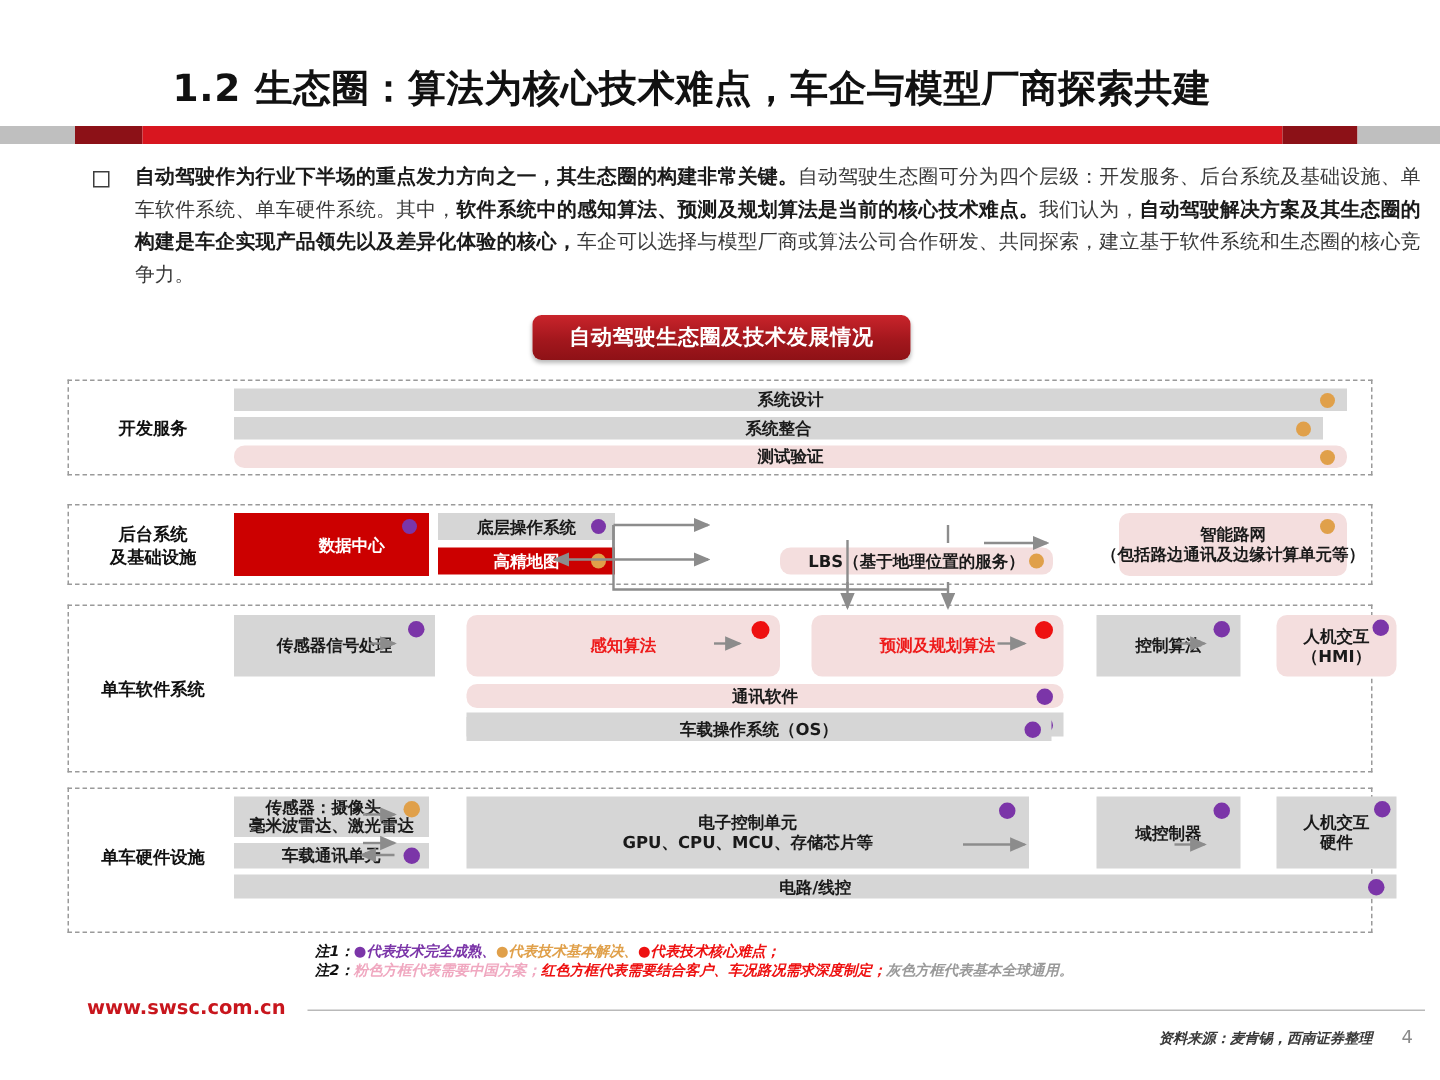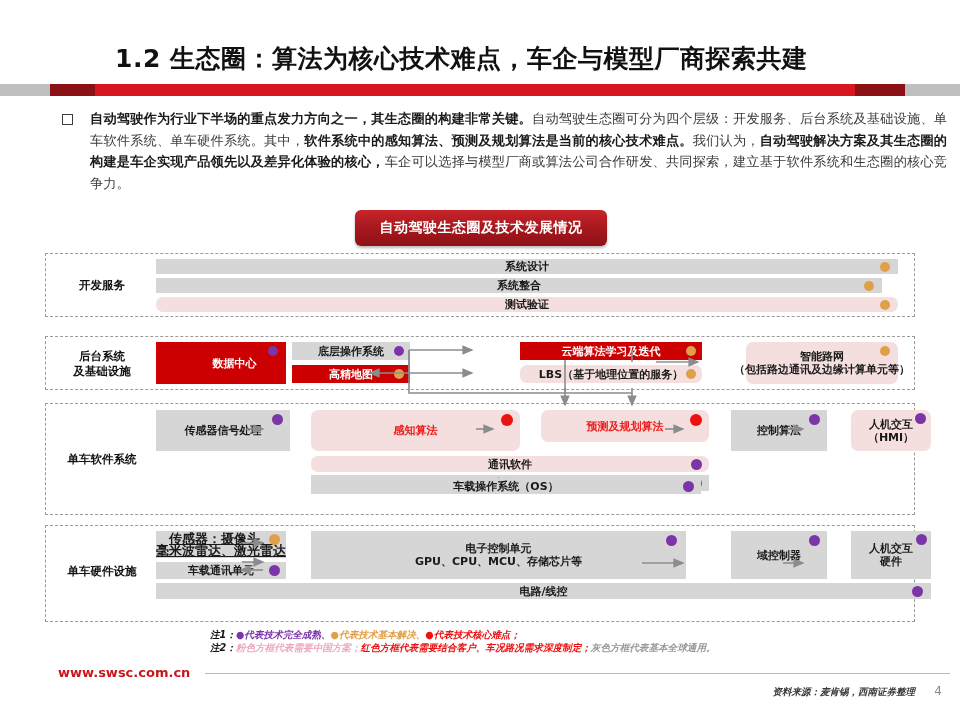--- a/index.html
+++ b/index.html
@@ -30,21 +30,21 @@
     border:1.6px solid #3d3d3d;
   }
   .para{
     margin-left:28px;font-size:13.2px;line-height:21.5px;
     color:#3a3a3a;text-align:justify;
   }
   .para b{color:#1a1a1a;font-weight:bold;}
 
   
   .pill{
-    position:absolute;left:355px;top:210px;width:252px;height:36px;
+    position:absolute;left:355px;top:210px;width:252px;height:30px;
     border-radius:6px;
     background:linear-gradient(to bottom,#c9242b 0%,#a3171d 55%,#8e1116 100%);
     box-shadow:0 2px 3px rgba(0,0,0,.28);
     color:#ffffff;font-size:14px;font-weight:bold;
     display:flex;align-items:center;justify-content:center;
     letter-spacing:.5px;
   }
 
   
   .layer{position:absolute;border:1.4px dashed #9a9a9a;background:#ffffff;}
@@ -128,24 +128,20 @@
       <span class="dot d-purple" style="right:8px;top:4px;width:10px;height:10px;"></span>
     </div>
     <div class="box grey" style="left:246px;top:5px;width:118px;height:18px;">
       <span>底层操作系统</span>
       <span class="dot d-purple" style="right:6px;top:4px;width:10px;height:10px;"></span>
     </div>
     <div class="box red" style="left:246px;top:28px;width:118px;height:18px;">
       <span>高精地图</span>
       <span class="dot d-orange" style="right:6px;top:4px;width:10px;height:10px;"></span>
     </div>
-    <div class="box red" style="left:474px;top:5px;width:182px;height:18px;">
-      <span>云端算法学习及迭代</span>
-      <span class="dot d-orange" style="right:6px;top:4px;width:10px;height:10px;"></span>
-    </div>
     <div class="box pink" style="left:474px;top:28px;width:182px;height:18px;font-weight:bold;">
       <span>LBS（基于地理位置的服务）</span>
       <span class="dot d-orange" style="right:6px;top:4px;width:10px;height:10px;"></span>
     </div>
     <div class="box pink" style="left:700px;top:5px;width:152px;height:42px;white-space:pre;">
       <span>智能路网
 （包括路边通讯及边缘计算单元等）</span>
       <span class="dot d-orange" style="right:8px;top:4px;width:10px;height:10px;"></span>
     </div>
   </div>
@@ -153,21 +149,21 @@
   <div class="layer" style="left:45px;top:403px;width:868px;height:110px;">
     <div class="layer-label" style="top:48px;">单车软件系统</div>
     <div class="box grey" style="left:110px;top:6px;width:134px;height:41px;">
       <span>传感器信号处理</span>
       <span class="dot d-purple" style="right:7px;top:4px;width:11px;height:11px;"></span>
     </div>
     <div class="box pink txt-red" style="left:265px;top:6px;width:209px;height:41px;">
       <span>感知算法</span>
       <span class="dot d-red" style="right:7px;top:4px;width:12px;height:12px;"></span>
     </div>
-    <div class="box pink txt-red" style="left:495px;top:6px;width:168px;height:32px;">
+    <div class="box pink txt-red" style="left:495px;top:6px;width:168px;height:41px;">
       <span>预测及规划算法</span>
       <span class="dot d-red" style="right:7px;top:4px;width:12px;height:12px;"></span>
     </div>
     <div class="box grey" style="left:685px;top:6px;width:96px;height:41px;">
       <span>控制算法</span>
       <span class="dot d-purple" style="right:7px;top:4px;width:11px;height:11px;"></span>
     </div>
     <div class="box pink" style="left:805px;top:6px;width:80px;height:41px;white-space:pre;">
       <span>人机交互
 （HMI）</span>
@@ -182,21 +178,21 @@
       <span class="dot d-purple" style="right:7px;top:2.5px;width:11px;height:11px;"></span>
     </div>
     <div class="box grey" style="left:265px;top:74px;width:390px;height:16px;">
       <span>车载操作系统（OS）</span>
       <span class="dot d-purple" style="right:7px;top:2.5px;width:11px;height:11px;"></span>
     </div>
   </div>
 
   <div class="layer" style="left:45px;top:525px;width:868px;height:95px;">
     <div class="layer-label" style="top:38px;">单车硬件设施</div>
-    <div class="box grey" style="left:110px;top:5px;width:130px;height:27px;white-space:pre;font-size:13px;line-height:12px;text-decoration:underline;">
+    <div class="box grey" style="left:110px;top:5px;width:130px;height:27px;white-space:pre;font-size:11px;line-height:12px;">
       <span>传感器：摄像头、
 毫米波雷达、激光雷达</span>
       <span class="dot d-orange" style="right:6px;top:3px;width:11px;height:11px;"></span>
     </div>
     <div class="box grey" style="left:110px;top:36px;width:130px;height:17px;">
       <span>车载通讯单元</span>
       <span class="dot d-purple" style="right:6px;top:3px;width:11px;height:11px;"></span>
     </div>
     <div class="box grey" style="left:265px;top:5px;width:375px;height:48px;white-space:pre;">
       <span>电子控制单元

